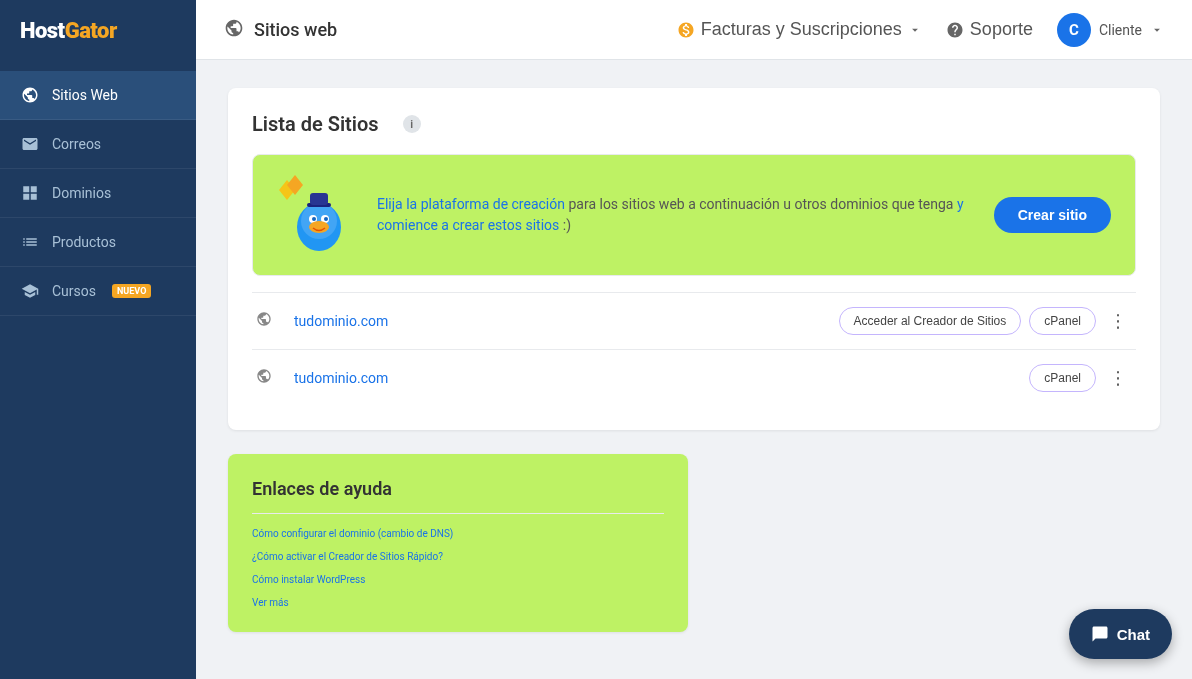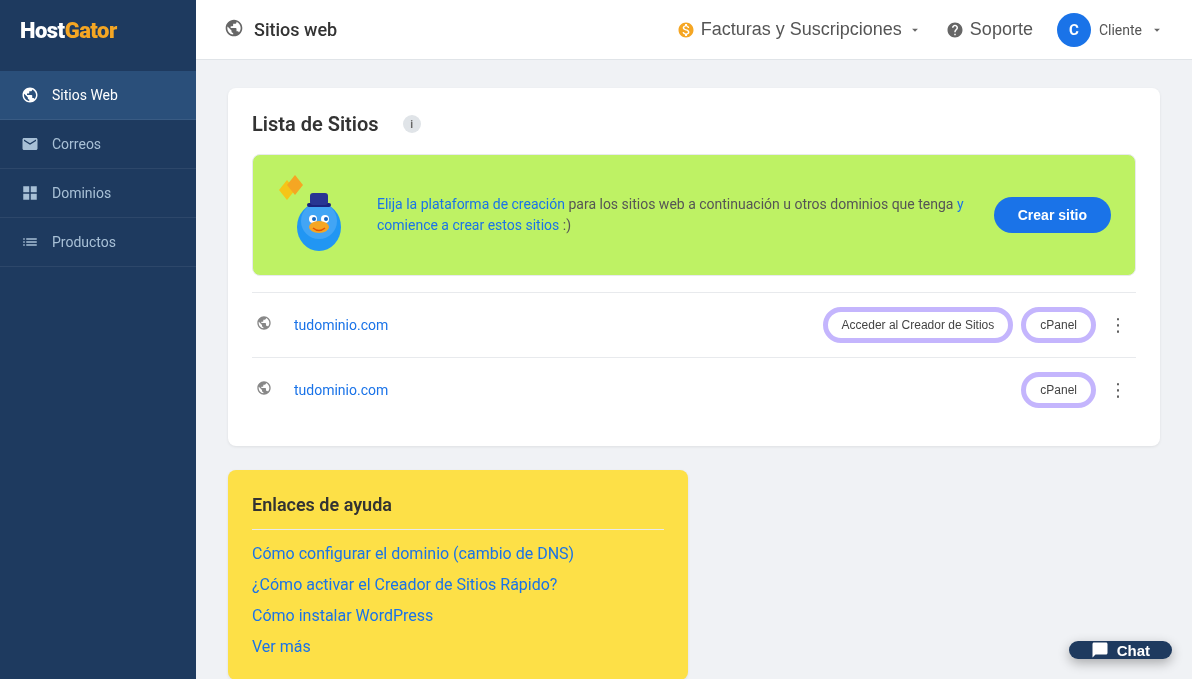--- a/index.html
+++ b/index.html
@@ -183,21 +183,21 @@
       display: flex;
       align-items: center;
       padding: 14px 4px;
       border-top: 1px solid #e8eaed;
       gap: 18px;
     }
     .domain-globe { color: #888; font-size: 16px; margin-right: 4px; }
     .domain-name { color: #1a73e8; font-size: 14px; text-decoration: none; flex: 1; }
     .domain-actions { display: flex; align-items: center; gap: 8px; }
     .btn-outline {
-      border: 5px solid #c4b5fd;
+      border: 1px solid #c4b5fd;
       background: white;
       color: #444;
       border-radius: 20px;
       padding: 6px 14px;
       font-size: 12px;
       cursor: pointer;
     }
     .btn-more {
       width: 28px;
       height: 28px;
@@ -207,47 +207,47 @@
       cursor: pointer;
       display: flex;
       align-items: center;
       justify-content: center;
       color: #555;
       font-size: 18px;
     }
 
     
     .help-card {
-      background: #fde047;
+      background: #bef264;
       border-radius: 8px;
       padding: 24px;
       width: 460px;
       box-shadow: 0 1px 3px rgba(0,0,0,0.08);
     }
     .help-title {
       font-size: 18px;
       font-weight: 600;
       color: #333;
       margin-bottom: 14px;
       padding-bottom: 14px;
       border-bottom: 1px solid #e8eaed;
     }
     .help-links { display: flex; flex-direction: column; gap: 12px; }
-    .help-link { color: #1a73e8; font-size: 16px; text-decoration: none; }
+    .help-link { color: #1a73e8; font-size: 10px; text-decoration: none; }
 
     
     .chat-btn {
       position: fixed;
       bottom: 20px;
       right: 20px;
       background: #1e3a5f;
       color: white;
       border: none;
       border-radius: 28px;
-      padding: 0 22px;
+      padding: 16px 22px;
       font-size: 15px;
       font-weight: 600;
       cursor: pointer;
       display: flex;
       align-items: center;
       gap: 8px;
       box-shadow: 0 4px 12px rgba(0,0,0,0.3);
       z-index: 1000;
     }
 
@@ -297,20 +297,29 @@
 
     <div class="nav-item">
       <span class="nav-icon">
         <svg viewBox="0 0 24 24">
             <path d="M3 13h2v-2H3v2zm0 4h2v-2H3v2zm0-8h2V7H3v2zm4 4h14v-2H7v2zm0 4h14v-2H7v2zM7 7v2h14V7H7z"></path>
           </svg>
       </span>
       <span>Productos</span>
     </div>
 
+    <div class="nav-item">
+      <span class="nav-icon">
+        <svg viewBox="0 0 24 24">
+            <path d="M12 3L1 9l11 6 9-4.91V17h2V9L12 3zM5 13.18v4L12 21l7-3.82v-4L12 17l-7-3.82z"></path>
+          </svg>
+      </span>
+      <span>Cursos</span>
+      <span class="badge-nuevo">NUEVO</span>
+    </div>
 
   </nav>
 </nav>
 
 <div class="main">
 
   <header class="header">
     <div class="header-title">
       <span class="header-globe">
         <svg width="20" height="20" viewBox="0 0 24 24" fill="#666">

